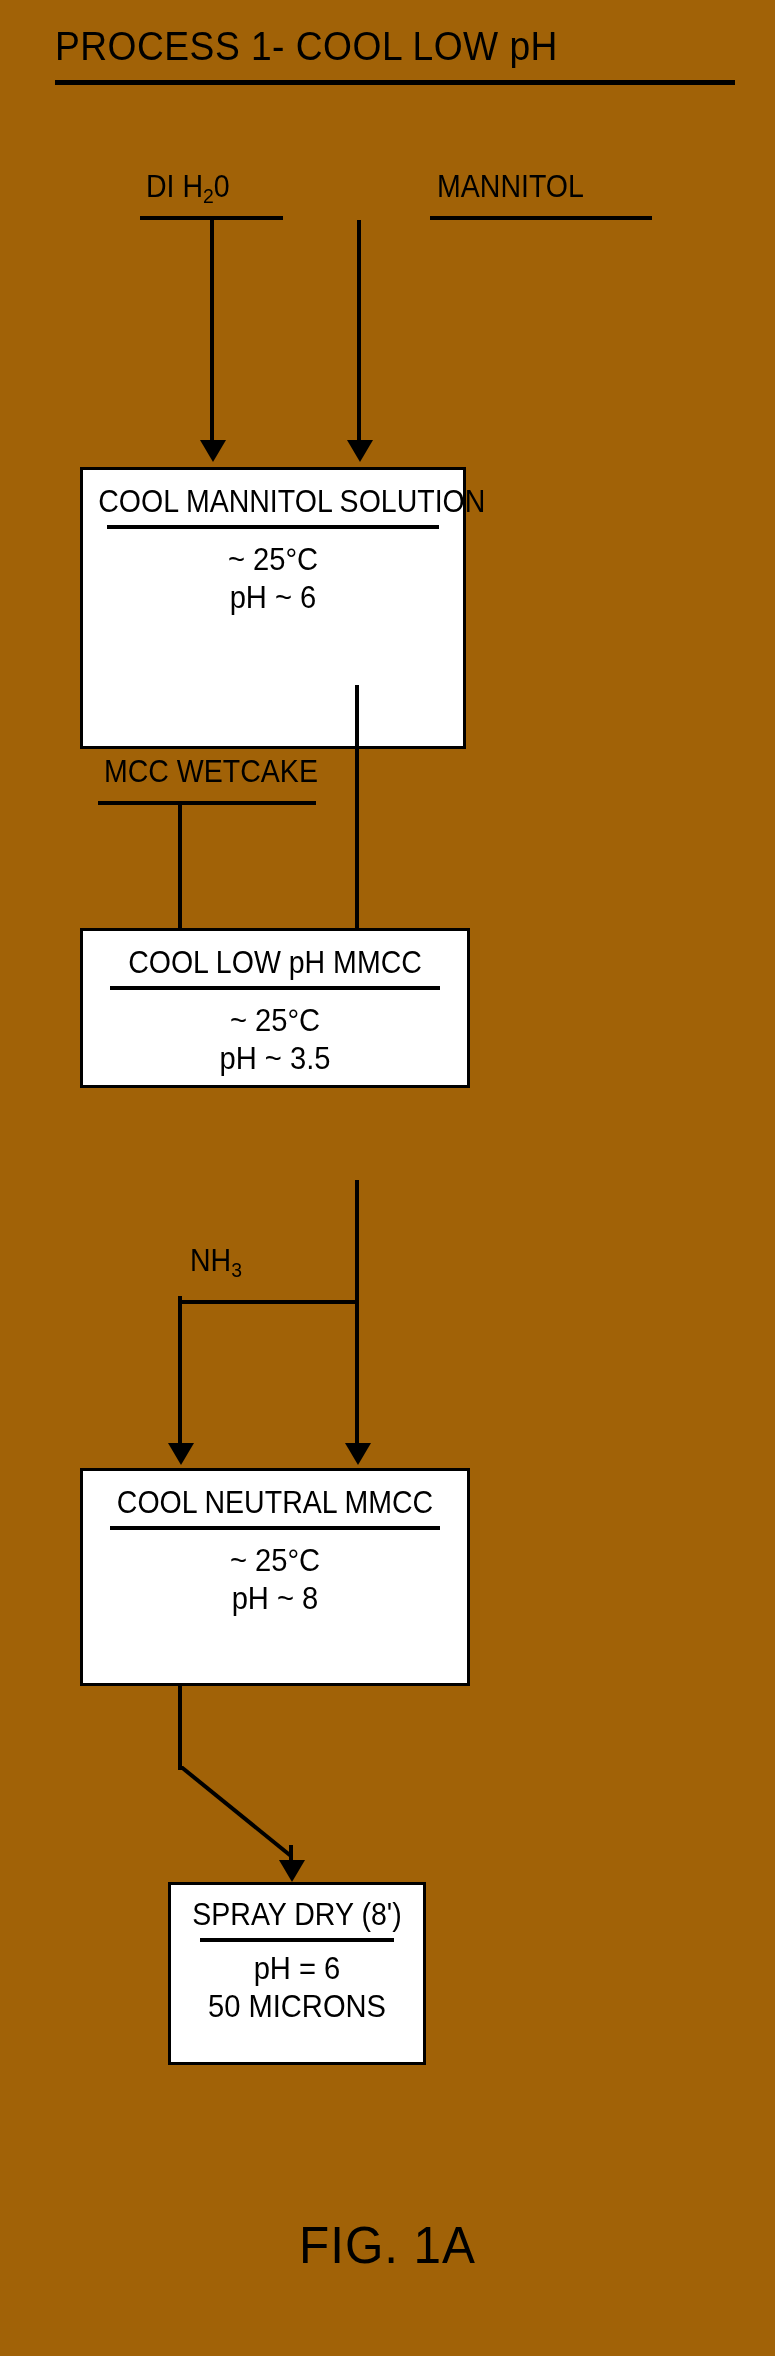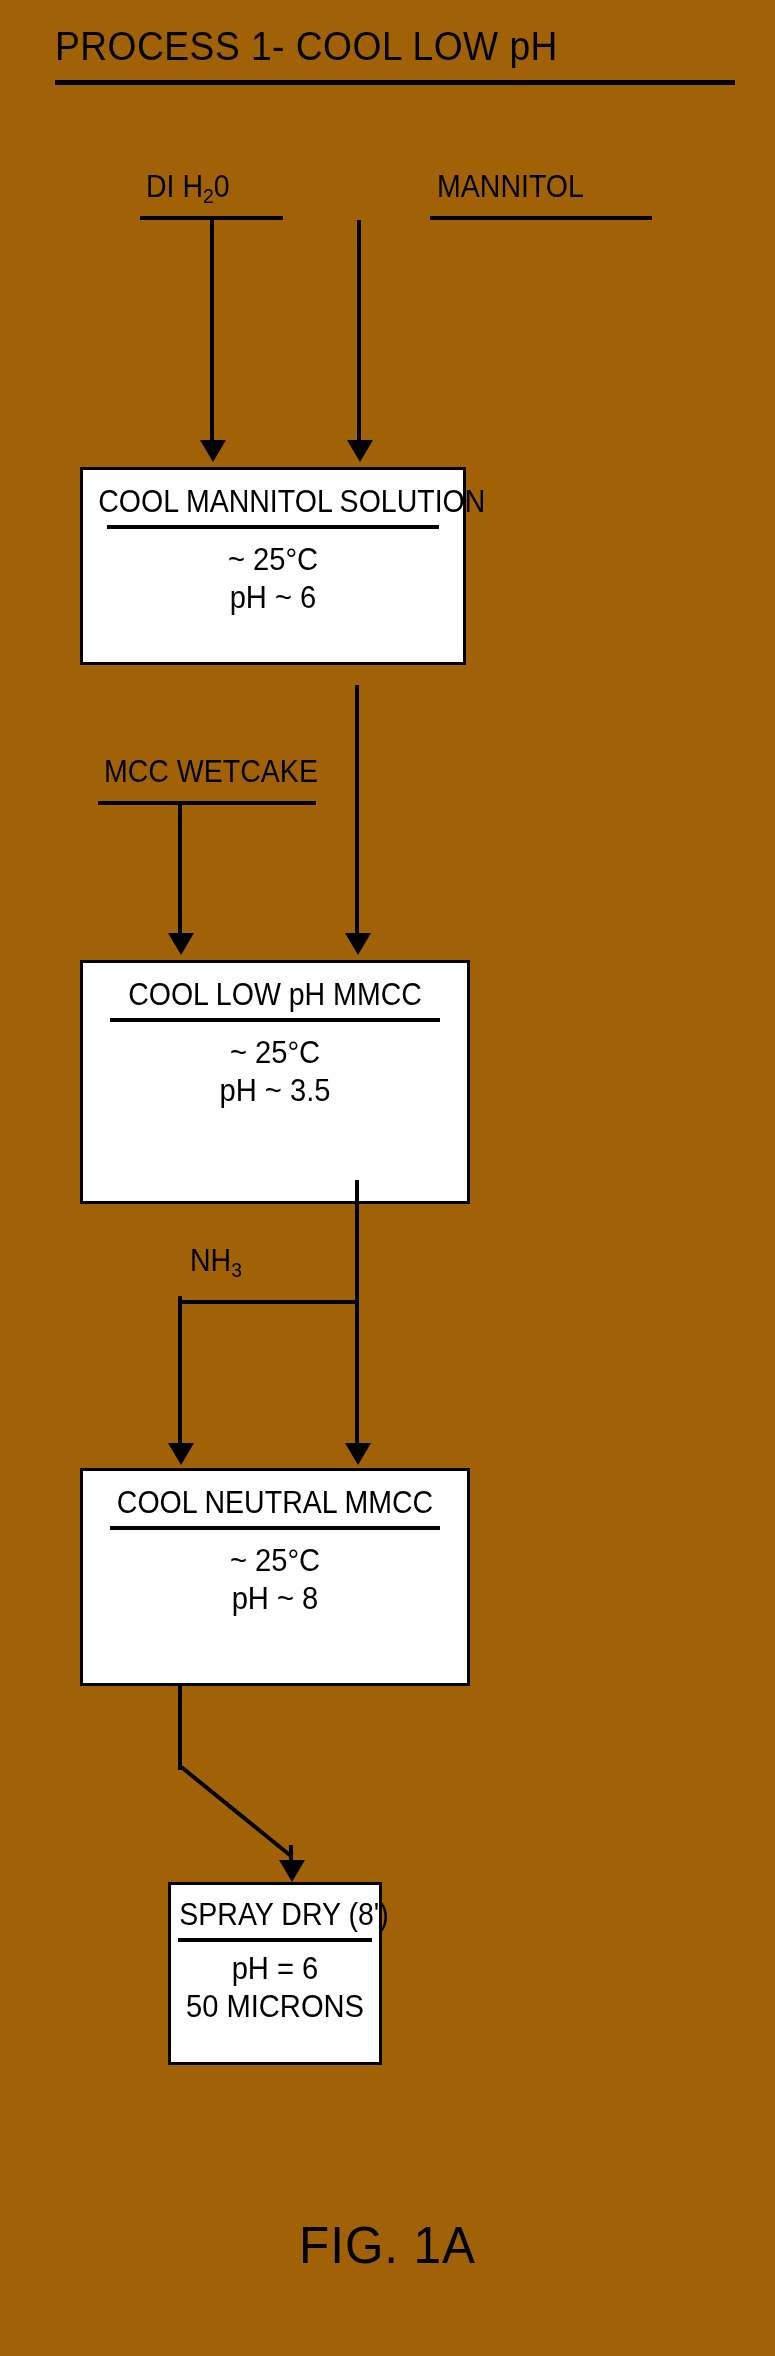--- a/index.html
+++ b/index.html
@@ -123,37 +123,37 @@
 
   <div class="abs v-line" style="left:210px; top:220px; height:222px;"></div>
   <div class="abs arrow-head" style="left:200px; top:440px;"></div>
 
   <div class="abs input-label" style="left:437px; top:170px;"><span>MANNITOL</span></div>
   <div class="abs input-rule" style="left:430px; top:216px; width:222px;"></div>
 
   <div class="abs v-line" style="left:357px; top:220px; height:222px;"></div>
   <div class="abs arrow-head" style="left:347px; top:440px;"></div>
 
-  <div class="abs proc-box" style="left:80px; top:467px; width:386px; height:198px;">
+  <div class="abs proc-box" style="left:80px; top:467px; width:386px; height:282px;">
     <div class="box-head" style="margin-top:14px;">COOL MANNITOL SOLUTION</div>
     <div class="box-head-rule" style="width:332px;"></div>
     <div class="box-line" style="margin-top:12px;">~ 25°C</div>
     <div class="box-line">pH ~ 6</div>
   </div>
 
   <div class="abs v-line" style="left:355px; top:685px; height:250px;"></div>
   <div class="abs arrow-head" style="left:345px; top:933px;"></div>
 
   <div class="abs input-label" style="left:104px; top:755px;"><span>MCC WETCAKE</span></div>
   <div class="abs input-rule" style="left:98px; top:801px; width:218px;"></div>
 
   <div class="abs v-line" style="left:178px; top:805px; height:130px;"></div>
   <div class="abs arrow-head" style="left:168px; top:933px;"></div>
 
-  <div class="abs proc-box" style="left:80px; top:960px; width:390px; height:244px;">
+  <div class="abs proc-box" style="left:80px; top:928px; width:390px; height:160px;">
     <div class="box-head" style="margin-top:14px;">COOL LOW pH MMCC</div>
     <div class="box-head-rule" style="width:330px;"></div>
     <div class="box-line" style="margin-top:12px;">~ 25°C</div>
     <div class="box-line">pH ~ 3.5</div>
   </div>
 
   <div class="abs v-line" style="left:355px; top:1180px; height:265px;"></div>
   <div class="abs arrow-head" style="left:345px; top:1443px;"></div>
 
   <div class="abs input-label" style="left:190px; top:1244px;"><span>NH</span><sub>3</sub></div>
@@ -172,21 +172,21 @@
 
   <div class="abs v-line" style="left:178px; top:1686px; height:84px;"></div>
   <div class="abs" style="left:178px; top:1766px; width:120px; height:92px;">
     <svg width="120" height="92" viewBox="0 0 120 92">
       <line x1="2" y1="0" x2="113" y2="90" stroke="#000" stroke-width="4"></line>
     </svg>
   </div>
   <div class="abs v-line" style="left:289px; top:1845px; height:32px;"></div>
   <div class="abs arrow-head" style="left:279px; top:1860px;"></div>
 
-  <div class="abs proc-box" style="left:168px; top:1882px; width:214px; height:183px;">
+  <div class="abs proc-box" style="left:168px; top:1882px; width:258px; height:183px;">
     <div class="box-head" style="margin-top:12px;">SPRAY DRY (8')</div>
     <div class="box-head-rule" style="width:194px;"></div>
     <div class="box-line" style="margin-top:8px;">pH = 6</div>
     <div class="box-line">50 MICRONS</div>
   </div>
 
   <div class="abs fig-caption">FIG. 1A</div>
 
 </div>
 

